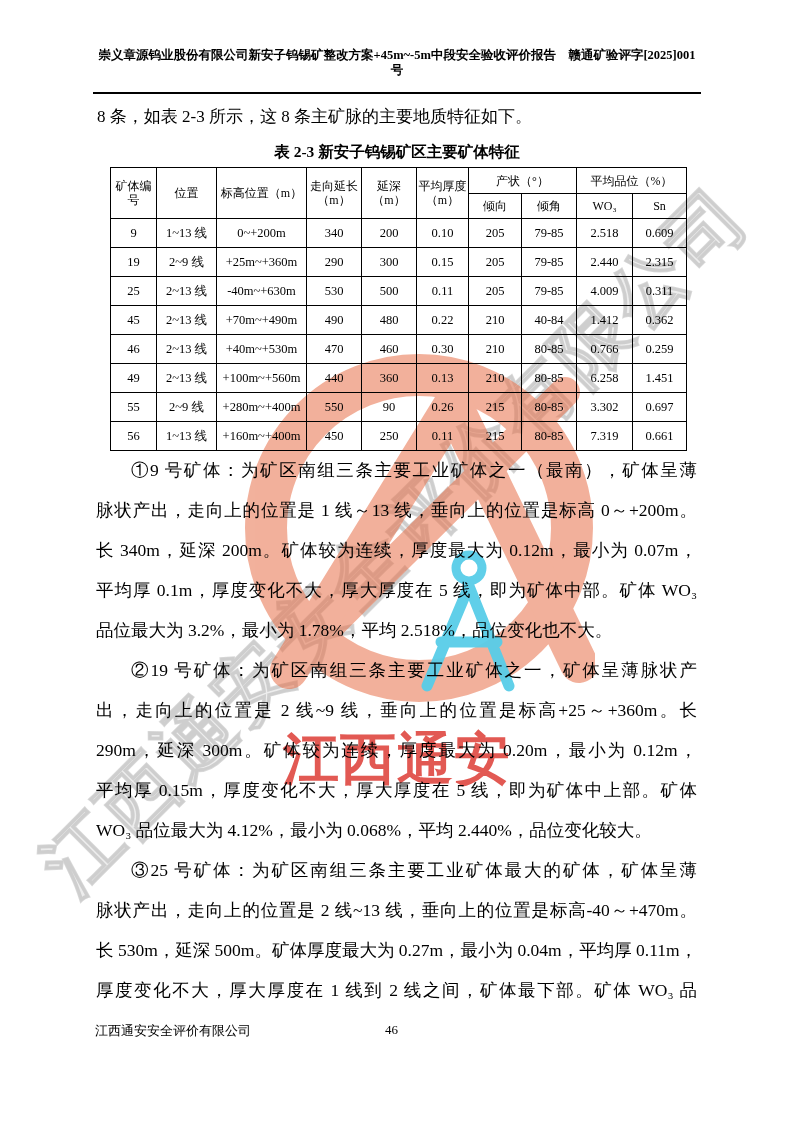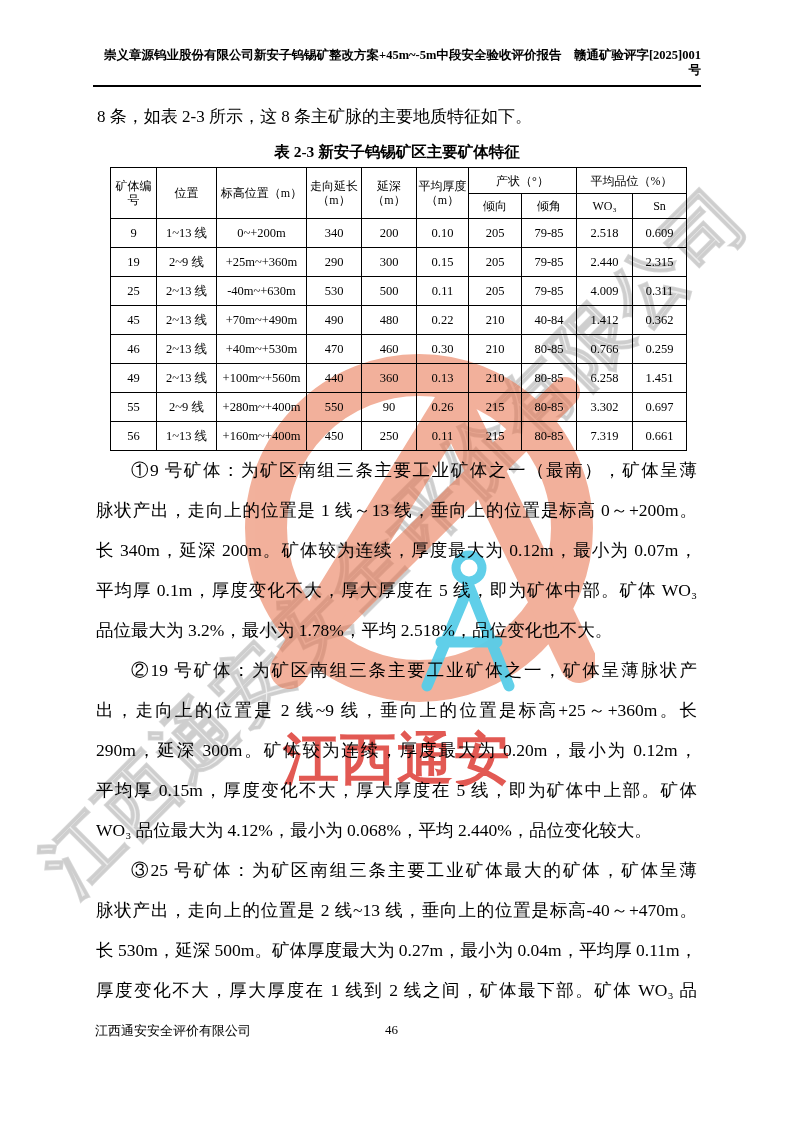--- a/index.html
+++ b/index.html
@@ -19,23 +19,23 @@
   .wm-logo{position:absolute;left:243px;top:352px;width:352px;height:352px;z-index:2;}
   .wm-red{
     position:absolute;left:283px;top:720px;width:260px;height:80px;z-index:3;
     font-family:"Liberation Sans","DejaVu Sans",sans-serif;font-weight:bold;
     font-size:56px;line-height:78px;letter-spacing:1px;color:rgba(219,48,40,0.80);
     white-space:nowrap;
   }
   
   .content{position:absolute;left:0;top:0;width:100%;height:100%;z-index:10;}
   .doc-header{
-    position:absolute;left:93px;top:48px;width:608px;text-align:right;
+    position:absolute;left:93px;top:48px;width:608px;text-align:center;
     font-size:12.5px;font-weight:bold;letter-spacing:0px;
-    padding-bottom:7px;border-bottom:2px solid #000;line-height:15px;
+    padding-bottom:14px;border-bottom:2px solid #000;line-height:15px;
   }
   .intro{position:absolute;left:97px;top:105px;width:600px;font-size:17px;line-height:24px;}
   .tbl-title{
     position:absolute;left:97px;top:142px;width:600px;text-align:center;
     font-size:15.5px;font-weight:bold;
   }
   table.ore{
     position:absolute;left:110px;top:167px;width:576px;border-collapse:collapse;
     table-layout:fixed;background:transparent;
   }

